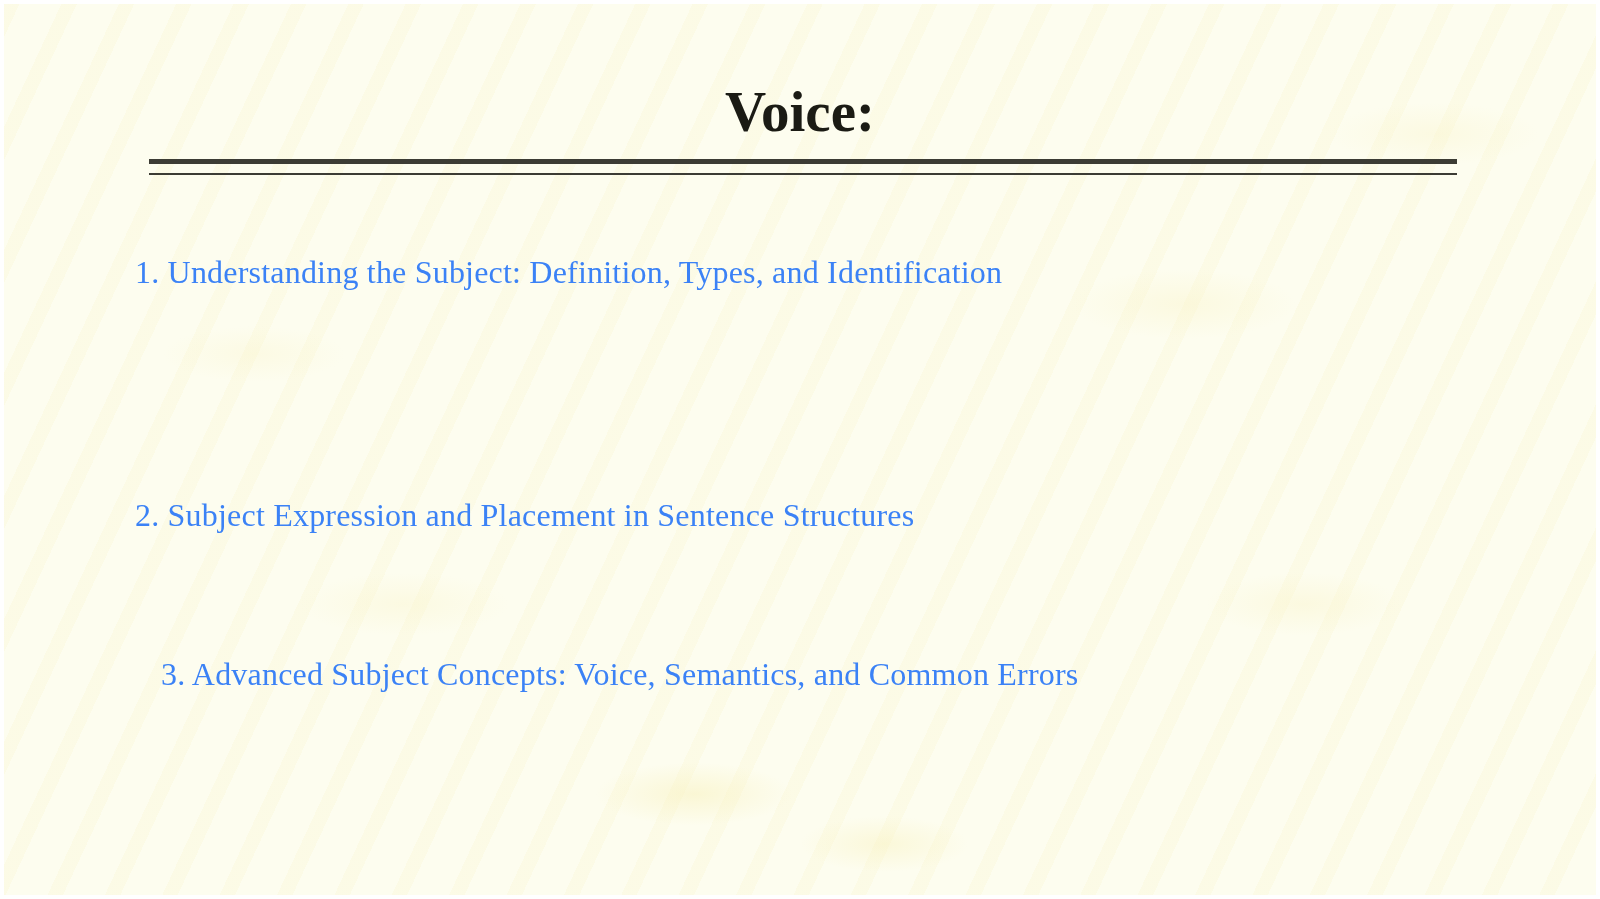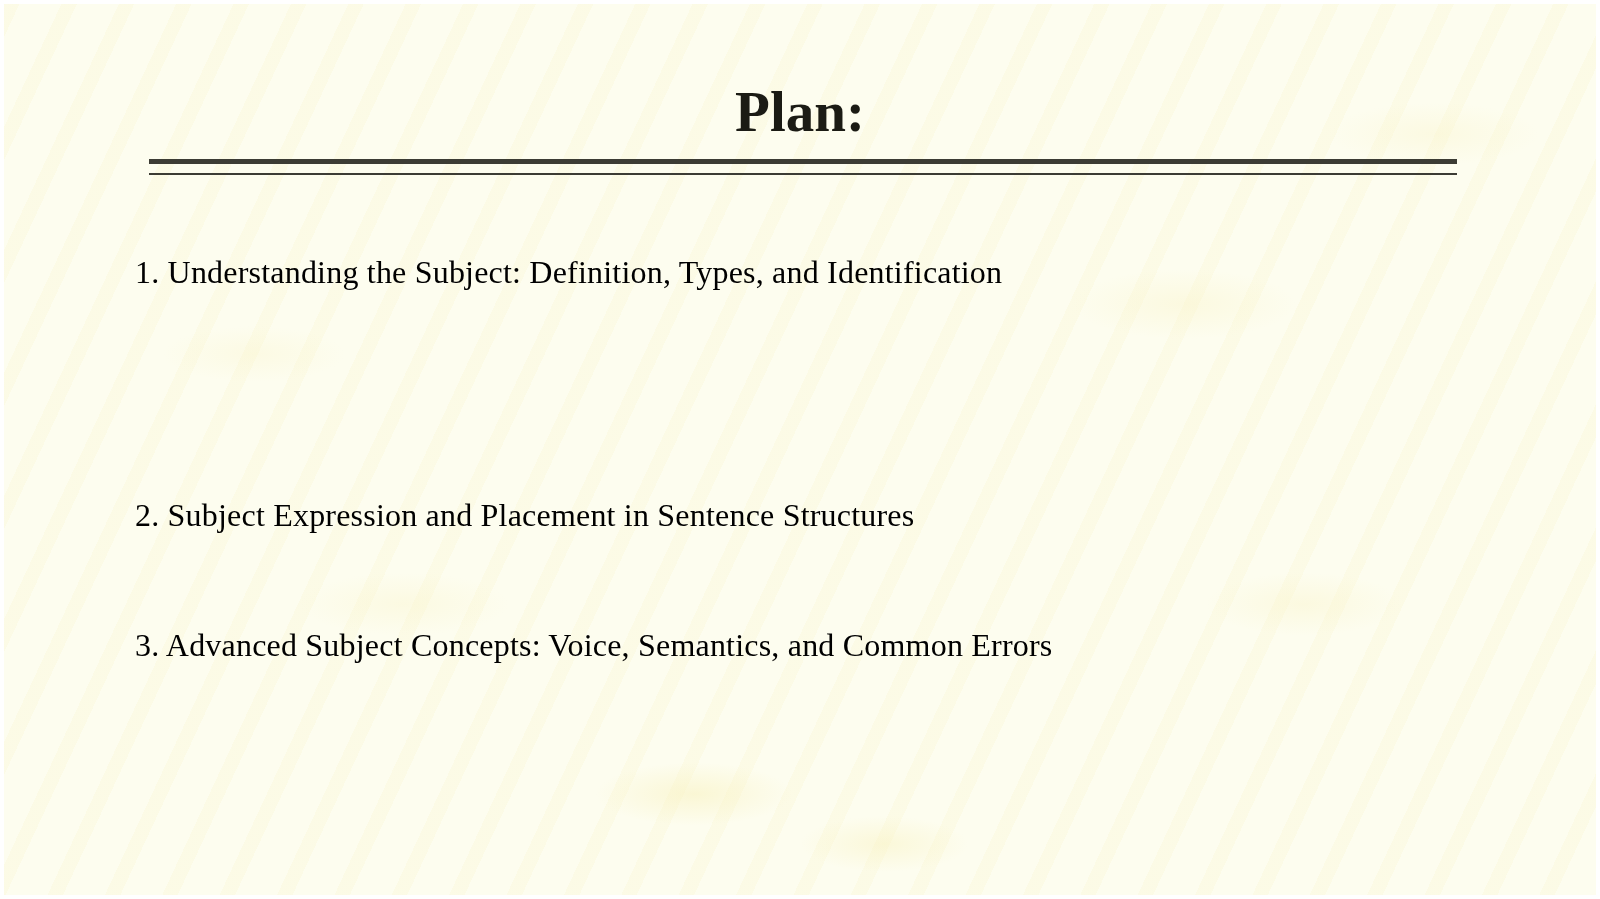--- a/index.html
+++ b/index.html
@@ -55,35 +55,35 @@
     height: 9px;
     box-sizing: content-box;
     border-top: 5px solid #3C3C34;
     border-bottom: 2px solid #3C3C34;
   }
   .plan-item {
     position: absolute;
     left: 131px;
     font-size: 32px;
     line-height: 1.2;
-    color: #000000;
+    color: #3b82f6;
     white-space: nowrap;
     letter-spacing: 0.2px;
   }
   .item-1 { top: 249px; }
   .item-2 { top: 452px; margin-top: 40px; }
-  .item-3 { top: 622px; }
+  .item-3 { top: 651px; margin-left: 26px; }
 </style>
 </head>
 <body>
 
 <div class="slide">
   <div class="texture"></div>
 
-  <h1 class="title">Plan:</h1>
+  <h1 class="title">Voice:</h1>
 
   <div class="divider"></div>
 
   <div class="plan-item item-1">1. Understanding the Subject: Definition, Types, and Identification</div>
 
   <div class="plan-item item-2">2. Subject Expression and Placement in Sentence Structures</div>
 
   <div class="plan-item item-3">3. Advanced Subject Concepts: Voice, Semantics, and Common Errors</div>
 </div>
 

